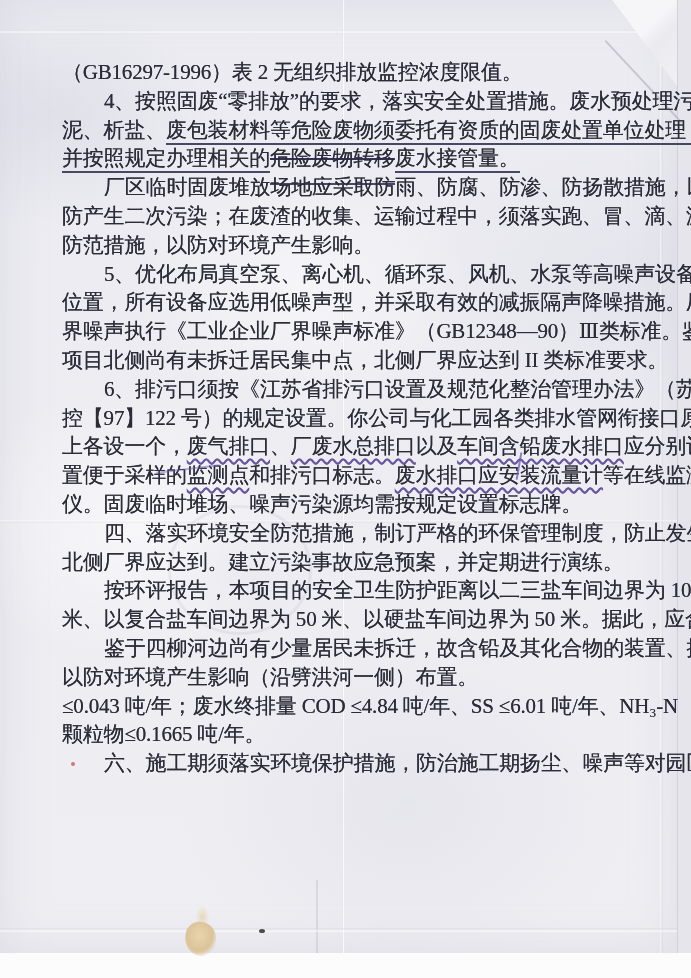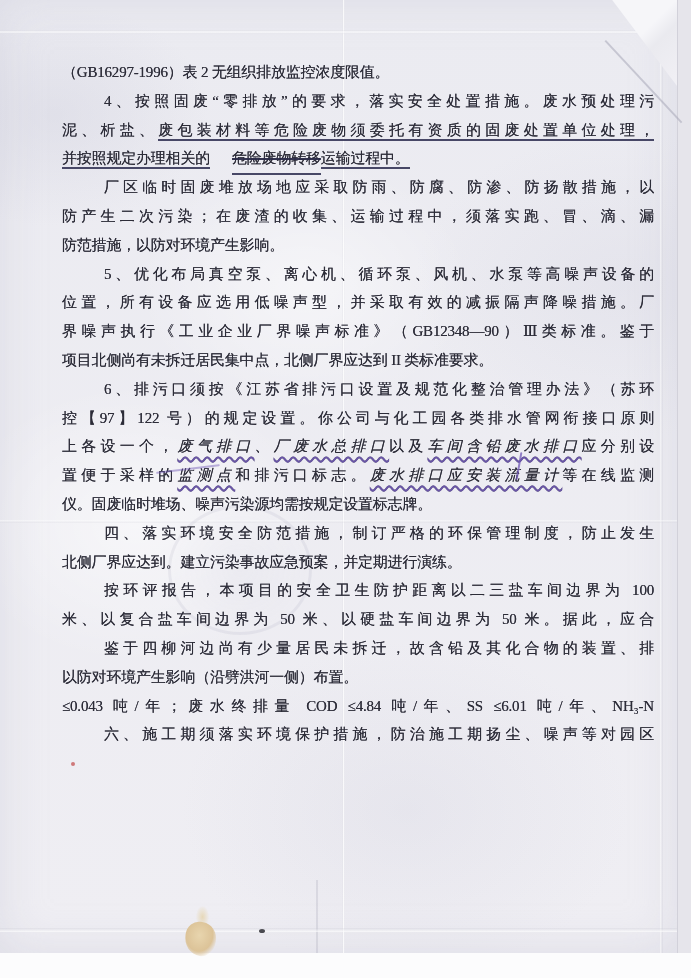--- a/index.html
+++ b/index.html
@@ -64,35 +64,35 @@
 
   
   .pen-tick{position:absolute;left:518px;top:452px;width:2px;height:28px;
     background:rgba(111,87,181,.75);transform:rotate(10deg);border-radius:1px;}
   .pen-slash{position:absolute;left:156px;top:468px;width:64px;height:2px;
     background:rgba(111,87,181,.45);transform:rotate(-7deg);border-radius:1px;}
 
   
   .text-block{
     position:absolute;left:62px;top:58px;width:592px;
-    font-size:15px;color:#2c2c38;
+    font-size:21px;color:#2c2c38;
     text-shadow:0 0 .6px rgba(44,44,56,.85);
     letter-spacing:-0.2px;
   }
   .line{height:28.8px;line-height:28.8px;white-space:nowrap;overflow:visible;}
   .line.indent{padding-left:42px;}
   .line.fill{text-align:justify;text-align-last:justify;}
   .seg{display:inline;}
 
   
   .m-ink{border-bottom:2px solid rgba(42,42,78,.85);padding-bottom:1px;}
-  .m-inkstrike{border-bottom:2px solid rgba(42,42,78,.85);padding-bottom:7px;
-    text-decoration:line-through;text-decoration-color:rgba(42,42,78,.65);text-decoration-thickness:2px;margin-left:22px;}
+  .m-inkstrike{border-bottom:2px solid rgba(42,42,78,.85);padding-bottom:13px;
+    text-decoration:line-through;text-decoration-color:rgba(42,42,78,.65);text-decoration-thickness:2px;}
   .m-wavy{text-decoration:underline wavy rgba(111,87,181,.85);
-    text-decoration-thickness:1.8px;text-underline-offset:5px;font-style:italic;}
+    text-decoration-thickness:1.8px;text-underline-offset:5px;}
 </style>
 </head>
 <body>
 
 <div class="scan-right"></div>
 <div class="scan-bottom"></div>
 
 <div class="page">
   <div class="fold fold-v1"></div>
   <div class="fold fold-v2"></div>
@@ -103,40 +103,41 @@
 
   <div class="corner-fold"></div>
   <div class="corner-line"></div>
 
   <div class="seal-bleed"></div>
 
   <div class="text-block">
       <div class="line"><span class="seg m-plain">（GB16297-1996）表 2 无组织排放监控浓度限值。</span></div>
       <div class="line indent fill"><span class="seg m-plain">4、按照固废“零排放”的要求，落实安全处置措施。废水预处理污</span></div>
       <div class="line fill"><span class="seg m-plain">泥、析盐、</span><span class="seg m-ink">废包装材料等危险废物须委托有资质的固废处置单位处理，</span></div>
-      <div class="line"><span class="seg m-ink">并按照规定办理相关的</span><span class="seg m-inkstrike">危险废物转移</span><span class="seg m-ink">运输过程中。</span></div>
+      <div class="line"><span class="seg m-ink">并按照规定办理相关的</span><span class="seg m-inkstrike">危险废物转移</span><span class="seg m-ink">废水接管量。</span></div>
       <div class="line indent fill"><span class="seg m-plain">厂区临时固废堆放场地应采取防雨、防腐、防渗、防扬散措施，以</span></div>
       <div class="line fill"><span class="seg m-plain">防产生二次污染；在废渣的收集、运输过程中，须落实跑、冒、滴、漏</span></div>
       <div class="line"><span class="seg m-plain">防范措施，以防对环境产生影响。</span></div>
       <div class="line indent fill"><span class="seg m-plain">5、优化布局真空泵、离心机、循环泵、风机、水泵等高噪声设备的</span></div>
       <div class="line fill"><span class="seg m-plain">位置，所有设备应选用低噪声型，并采取有效的减振隔声降噪措施。厂</span></div>
       <div class="line fill"><span class="seg m-plain">界噪声执行《工业企业厂界噪声标准》（GB12348—90）Ⅲ类标准。鉴于</span></div>
       <div class="line"><span class="seg m-plain">项目北侧尚有未拆迁居民集中点，北侧厂界应达到 II 类标准要求。</span></div>
       <div class="line indent fill"><span class="seg m-plain">6、排污口须按《江苏省排污口设置及规范化整治管理办法》（苏环</span></div>
       <div class="line fill"><span class="seg m-plain">控【97】122 号）的规定设置。你公司与化工园各类排水管网衔接口原则</span></div>
       <div class="line fill"><span class="seg m-plain">上各设一个，</span><span class="seg m-wavy">废气排口</span><span class="seg m-plain">、</span><span class="seg m-wavy">厂废水总排口</span><span class="seg m-plain">以及</span><span class="seg m-wavy">车间含铅废水排口</span><span class="seg m-plain">应分别设</span></div>
       <div class="line fill"><span class="seg m-plain">置便于采样的</span><span class="seg m-wavy">监测点</span><span class="seg m-plain">和排污口标志。</span><span class="seg m-wavy">废水排口应安装流量计</span><span class="seg m-plain">等在线监测</span></div>
       <div class="line"><span class="seg m-plain">仪。固废临时堆场、噪声污染源均需按规定设置标志牌。</span></div>
       <div class="line indent fill"><span class="seg m-plain">四、落实环境安全防范措施，制订严格的环保管理制度，防止发生</span></div>
       <div class="line"><span class="seg m-plain">北侧厂界应达到。建立污染事故应急预案，并定期进行演练。</span></div>
       <div class="line indent fill"><span class="seg m-plain">按环评报告，本项目的安全卫生防护距离以二三盐车间边界为 100</span></div>
       <div class="line fill"><span class="seg m-plain">米、以复合盐车间边界为 50 米、以硬盐车间边界为 50 米。据此，应合</span></div>
       <div class="line indent fill"><span class="seg m-plain">鉴于四柳河边尚有少量居民未拆迁，故含铅及其化合物的装置、排</span></div>
       <div class="line"><span class="seg m-plain">以防对环境产生影响（沿劈洪河一侧）布置。</span></div>
       <div class="line fill"><span class="seg m-plain">≤0.043 吨/年；废水终排量 COD ≤4.84 吨/年、SS ≤6.01 吨/年、NH₃-N</span></div>
+      <div class="line"><span class="seg m-plain">颗粒物≤0.1665 吨/年。</span></div>
       <div class="line indent fill"><span class="seg m-plain">六、施工期须落实环境保护措施，防治施工期扬尘、噪声等对园区</span></div>
     </div>
 
   <div class="pen-slash"></div>
   <div class="pen-tick"></div>
 
   <div class="stain-lobe"></div>
   <div class="stain"></div>
   <div class="speck-dark"></div>
   <div class="speck-red"></div>

